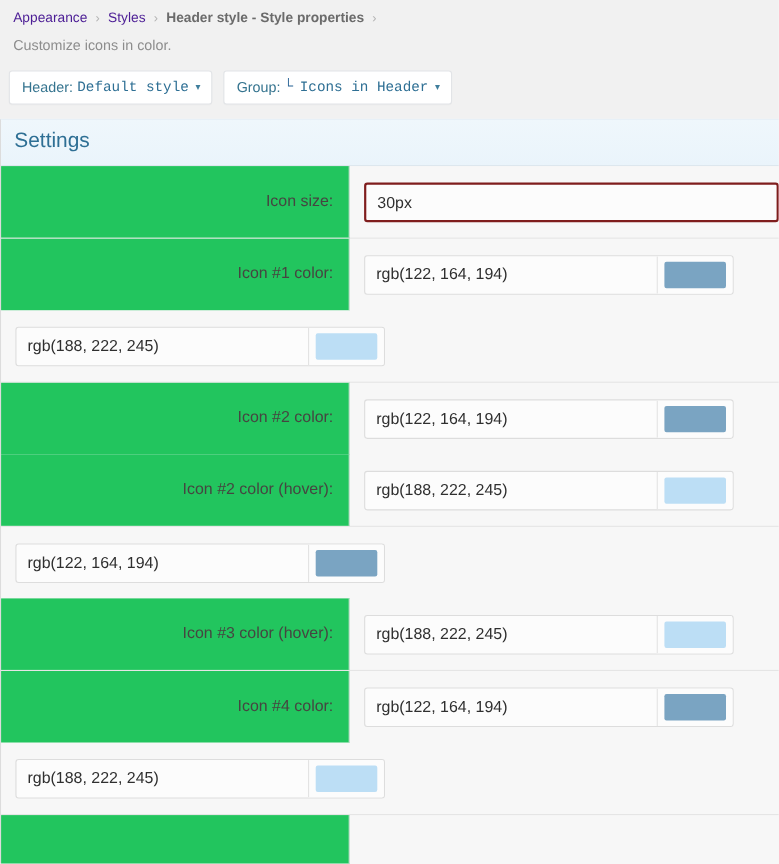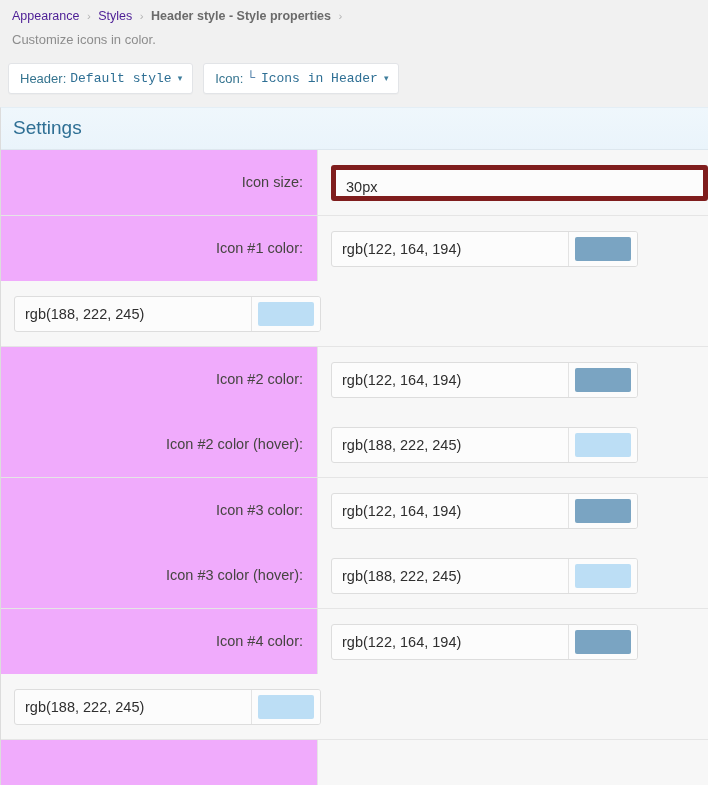--- a/index.html
+++ b/index.html
@@ -132,54 +132,54 @@
     width: 317px;
     flex: 0 0 317px;
     box-sizing: border-box;
     padding-right: 14px;
     text-align: right;
     align-self: stretch;
     display: flex;
     align-items: center;
     justify-content: flex-end;
     border-right: 1px solid #e5e5e5;
-    background: #f0abfc;
+    background: #22c55e;
   }
   .field-label {
     font-size: 14.5px;
     color: #464541;
     line-height: 19px;
     white-space: nowrap;
   }
   .field-input-cell {
     flex: 1 1 auto;
     padding-left: 13px;
     display: flex;
     align-items: center;
     min-width: 0;
   }
 
   .text-input {
     box-sizing: border-box;
     height: 36px;
-    border: 5px solid #7f1d1d;
+    border: 2px solid #7f1d1d;
     border-radius: 3px;
     background: #fcfcfc;
     font-family: "Liberation Sans", sans-serif;
     font-size: 14.5px;
     color: #2f2f2f;
     padding: 0 10px;
     line-height: 34px;
     outline: none;
   }
   .text-input.wide { width: 400px; }
 
   .color-field {
     box-sizing: border-box;
-    width: 307px;
+    width: 336px;
     height: 36px;
     border: 1px solid #dddddd;
     border-radius: 3px;
     background: #fcfcfc;
     display: flex;
     align-items: center;
     overflow: hidden;
   }
   .color-field .color-text {
     flex: 1 1 auto;
@@ -221,21 +221,21 @@
 
   <div class="page-desc">Customize icons in color.</div>
 
   <div class="toolbar">
     <div class="dropdown-btn">
       <span class="dd-label">Header:</span>
       <span class="dd-value">Default style</span>
       <span class="caret">▾</span>
     </div>
     <div class="dropdown-btn">
-      <span class="dd-label">Icon:</span>
+      <span class="dd-label">Group:</span>
       <span class="dd-tree">└</span>
       <span class="dd-value">Icons in Header</span>
       <span class="caret">▾</span>
     </div>
   </div>
 
 </div>
 
 <div class="panel">
   <div class="panel-header">
@@ -300,23 +300,20 @@
               <div class="color-text">rgb(188, 222, 245)</div>
               <div class="swatch-wrap">
                 <div class="swatch" style="background: rgb(188, 222, 245);"></div>
               </div>
             </div>
           </div>
         </div>
       </div>
       <div class="settings-group">
         <div class="field-row">
-          <div class="field-label-cell">
-            <span class="field-label">Icon #3 color:</span>
-          </div>
           <div class="field-input-cell">
             <div class="color-field">
               <div class="color-text">rgb(122, 164, 194)</div>
               <div class="swatch-wrap">
                 <div class="swatch" style="background: rgb(122, 164, 194);"></div>
               </div>
             </div>
           </div>
         </div>
         <div class="field-row">

